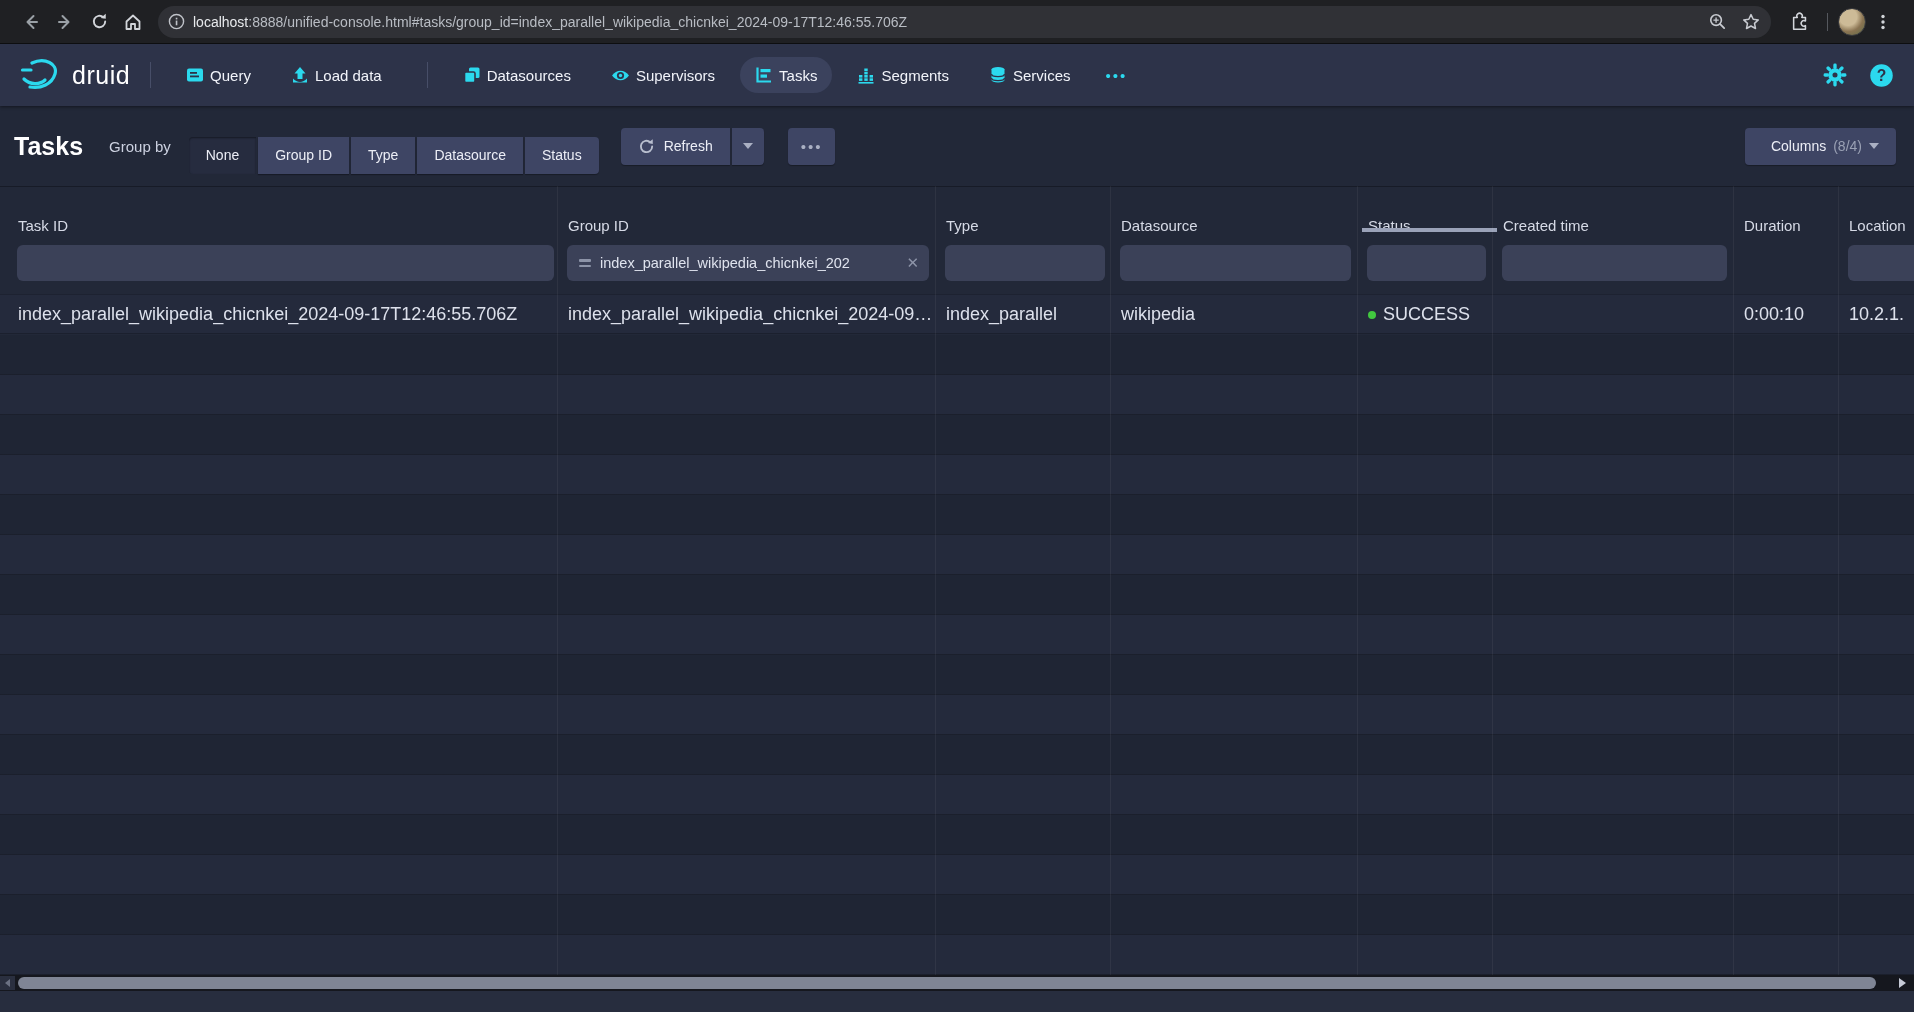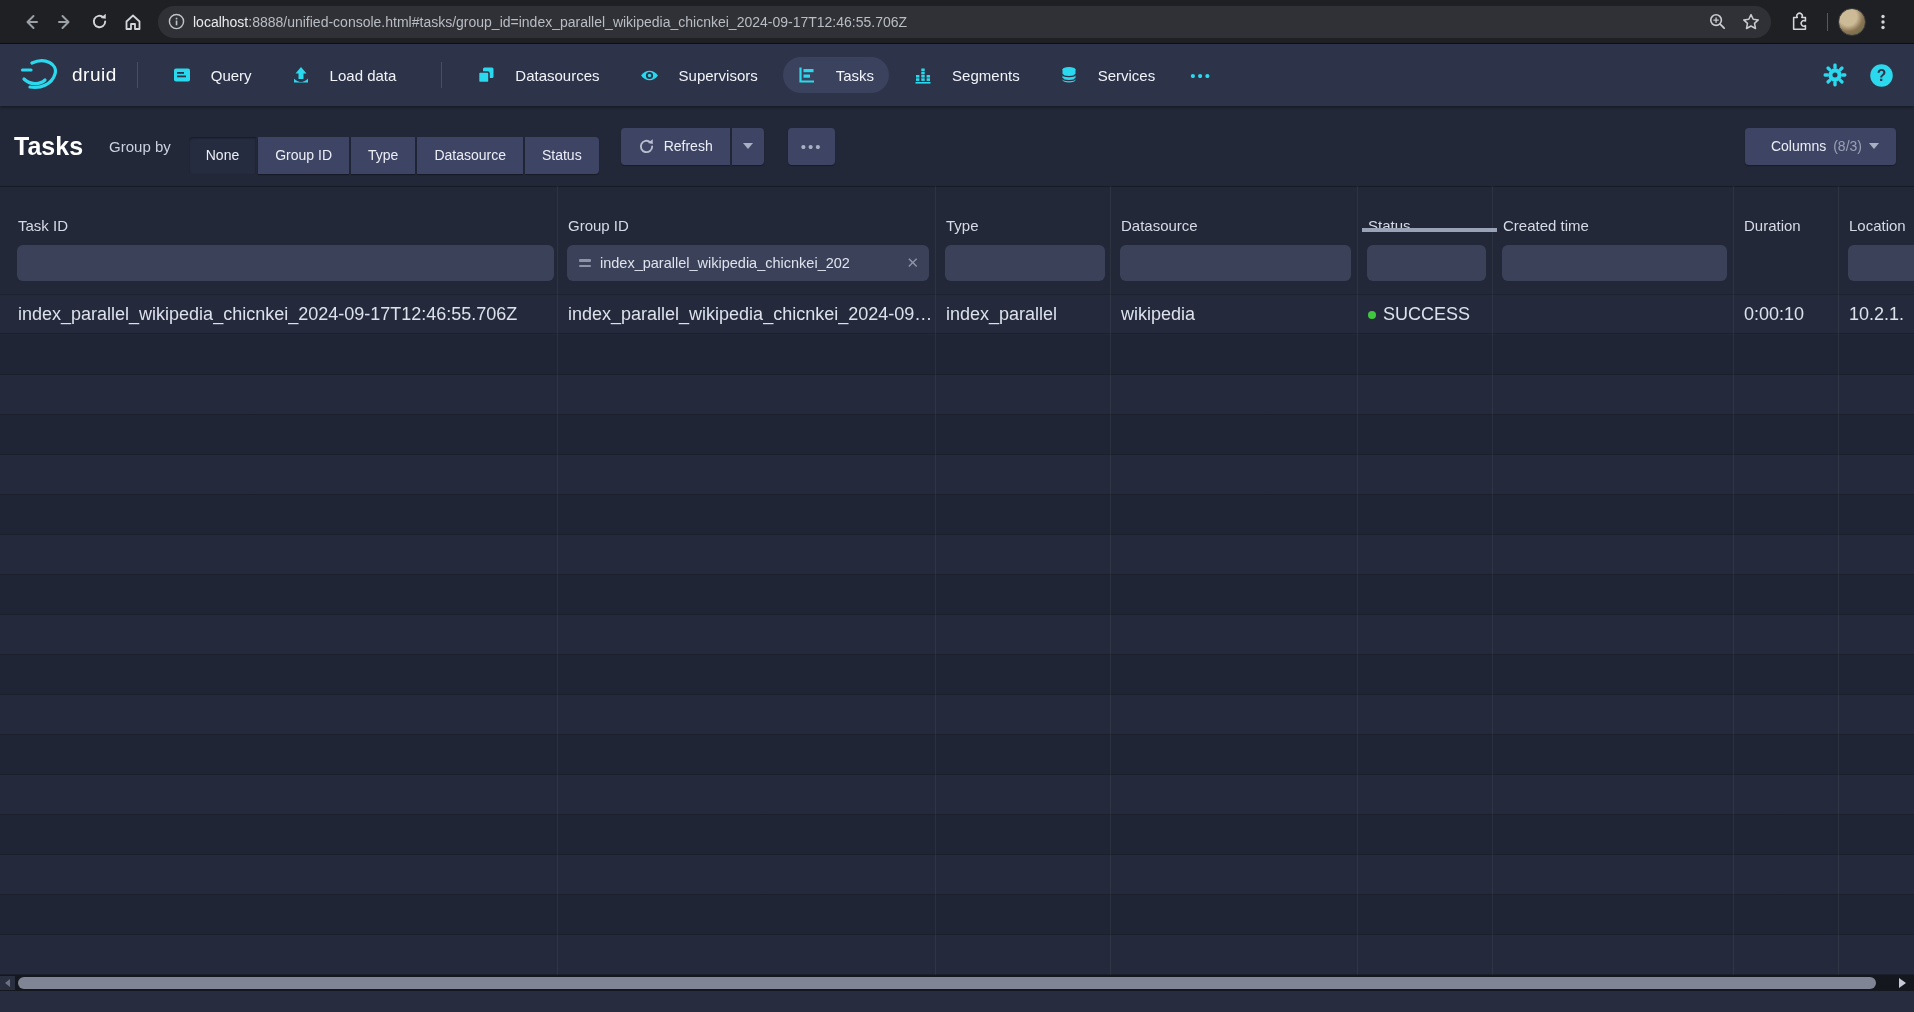--- a/index.html
+++ b/index.html
@@ -21,23 +21,23 @@
   .chrome-sep { width:1px; height:18px; background:#55585e; margin:0 10px; }
   .avatar { width:28px; height:28px; border-radius:50%;
     background:radial-gradient(circle at 35% 30%, #cdbb97 0 35%, #8a7452 60%, #5c6a46 100%);
     border:1px solid #3a3b3f; flex:0 0 auto; }
 
   
   .navbar { position:absolute; top:44px; left:0; width:1914px; height:62px;
     background:#2d3349; display:flex; align-items:center; padding:0 20px;
     box-shadow:0 1px 3px rgba(0,0,0,.45); z-index:20; }
   .brand { display:flex; align-items:center; gap:10px; }
-  .brand-text { color:#ffffff; font-size:19px; letter-spacing:.5px; }
+  .brand-text { color:#ffffff; font-size:25px; letter-spacing:.5px; }
   .nav-sep { width:1px; height:26px; background:#474e68; margin:0 20px; }
-  .nav-item { display:flex; align-items:center; gap:20px; padding:9px 15px;
+  .nav-item { display:flex; align-items:center; gap:6px; padding:9px 15px;
     border-radius:22px; color:#f2f4fa; font-size:15px; margin-right:10px; cursor:default; }
   .nav-item.active { background:#3b425d; }
   .nav-more { color:#2bd9ee; font-size:15px; letter-spacing:2px; padding:9px 10px; margin-right:0; }
   .nav-right { margin-left:auto; display:flex; align-items:center; gap:22px; }
 
   
   .page { position:absolute; top:106px; left:0; width:1914px; height:906px; background:#222838; }
 
   .page-header { position:absolute; top:0; left:0; width:1914px; height:80px;
     display:flex; align-items:center; padding-left:14px; }
@@ -299,21 +299,21 @@
       </button>
       <button class="btn">
           <span class="caret"></span>
         </button>
     </div>
     <button class="btn rounded more-btn">
         <span>•••</span>
       </button>
     <button class="btn rounded columns-btn">
       <span>Columns</span>
-      <span class="columns-count">(8/3)</span>
+      <span class="columns-count">(8/4)</span>
       <span class="caret"></span>
     </button>
   </div>
 
   <div class="thead">
     <div class="hcell c0">Task ID</div>
     <div class="hcell c1">Group ID</div>
     <div class="hcell c2">Type</div>
     <div class="hcell c3">Datasource</div>
     <div class="hcell c4">Status</div>

